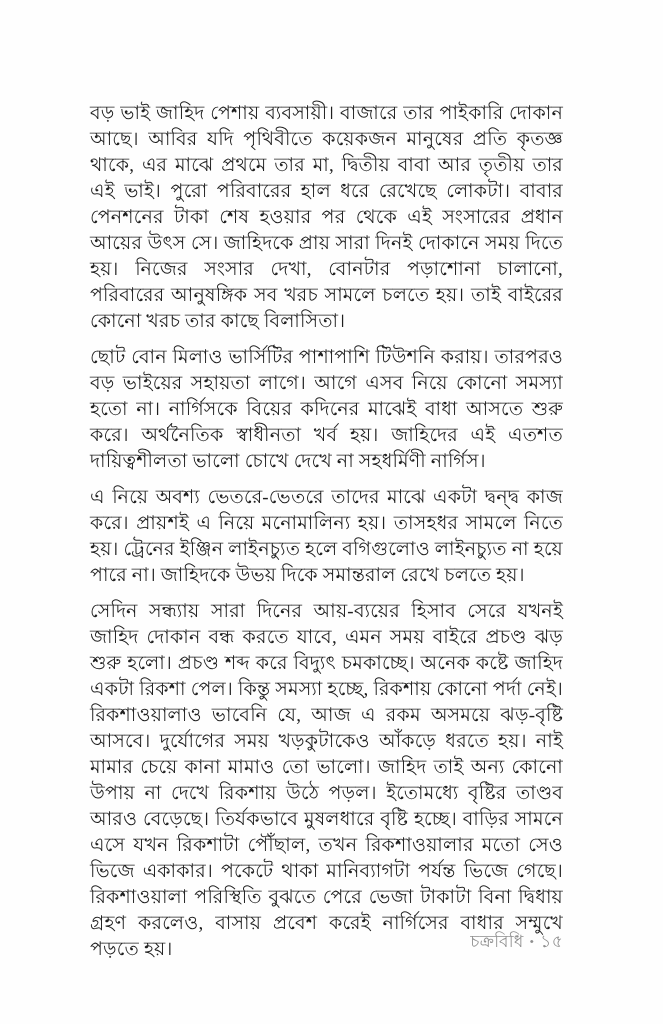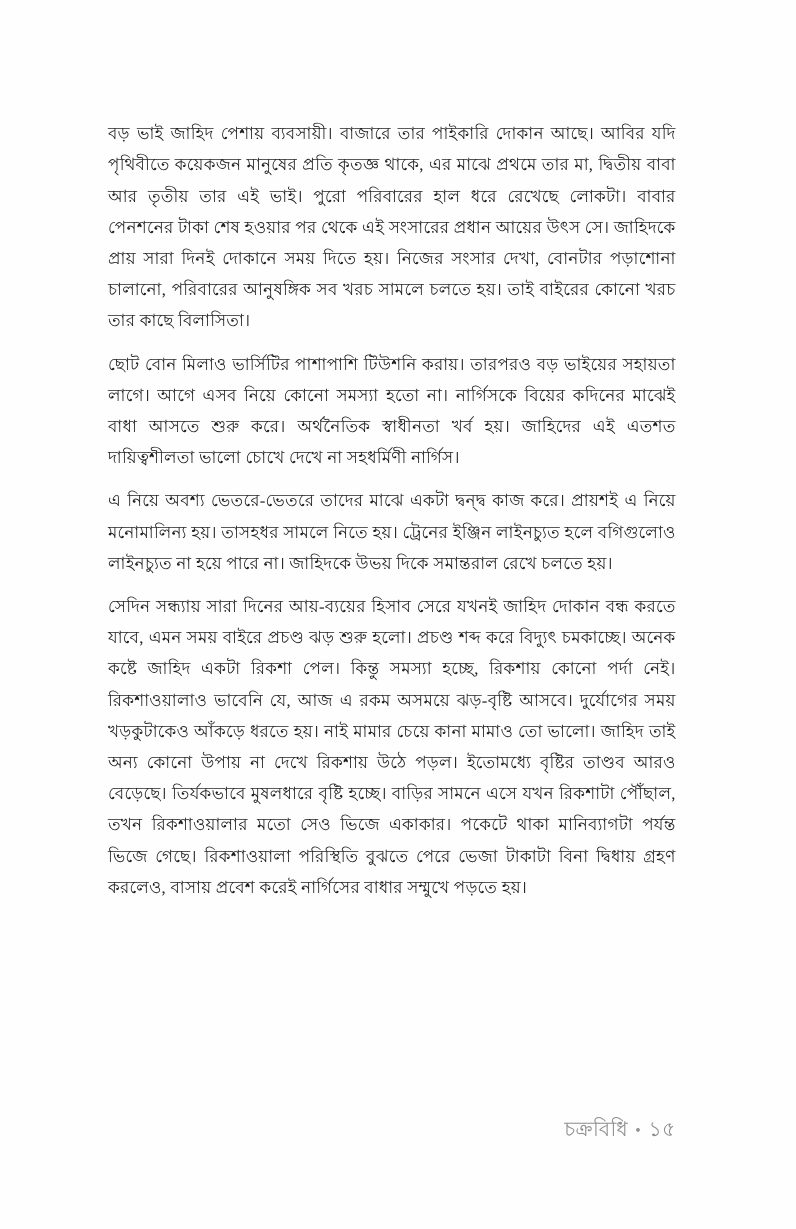--- a/index.html
+++ b/index.html
@@ -21,21 +21,21 @@
   }
   .body-text {
     position: absolute;
     left: 90px;
     top: 100px;
     width: 473px;
     color: #1f1f1f;
   }
   .body-text p {
     margin: 0 0 10px 0;
-    font-size: 14px;
+    font-size: 19px;
     line-height: 26px;
     text-align: justify;
     text-justify: inter-word;
     letter-spacing: 0.2px;
   }
   .page-footer {
     position: absolute;
     left: 90px;
     top: 928px;
     width: 473px;

